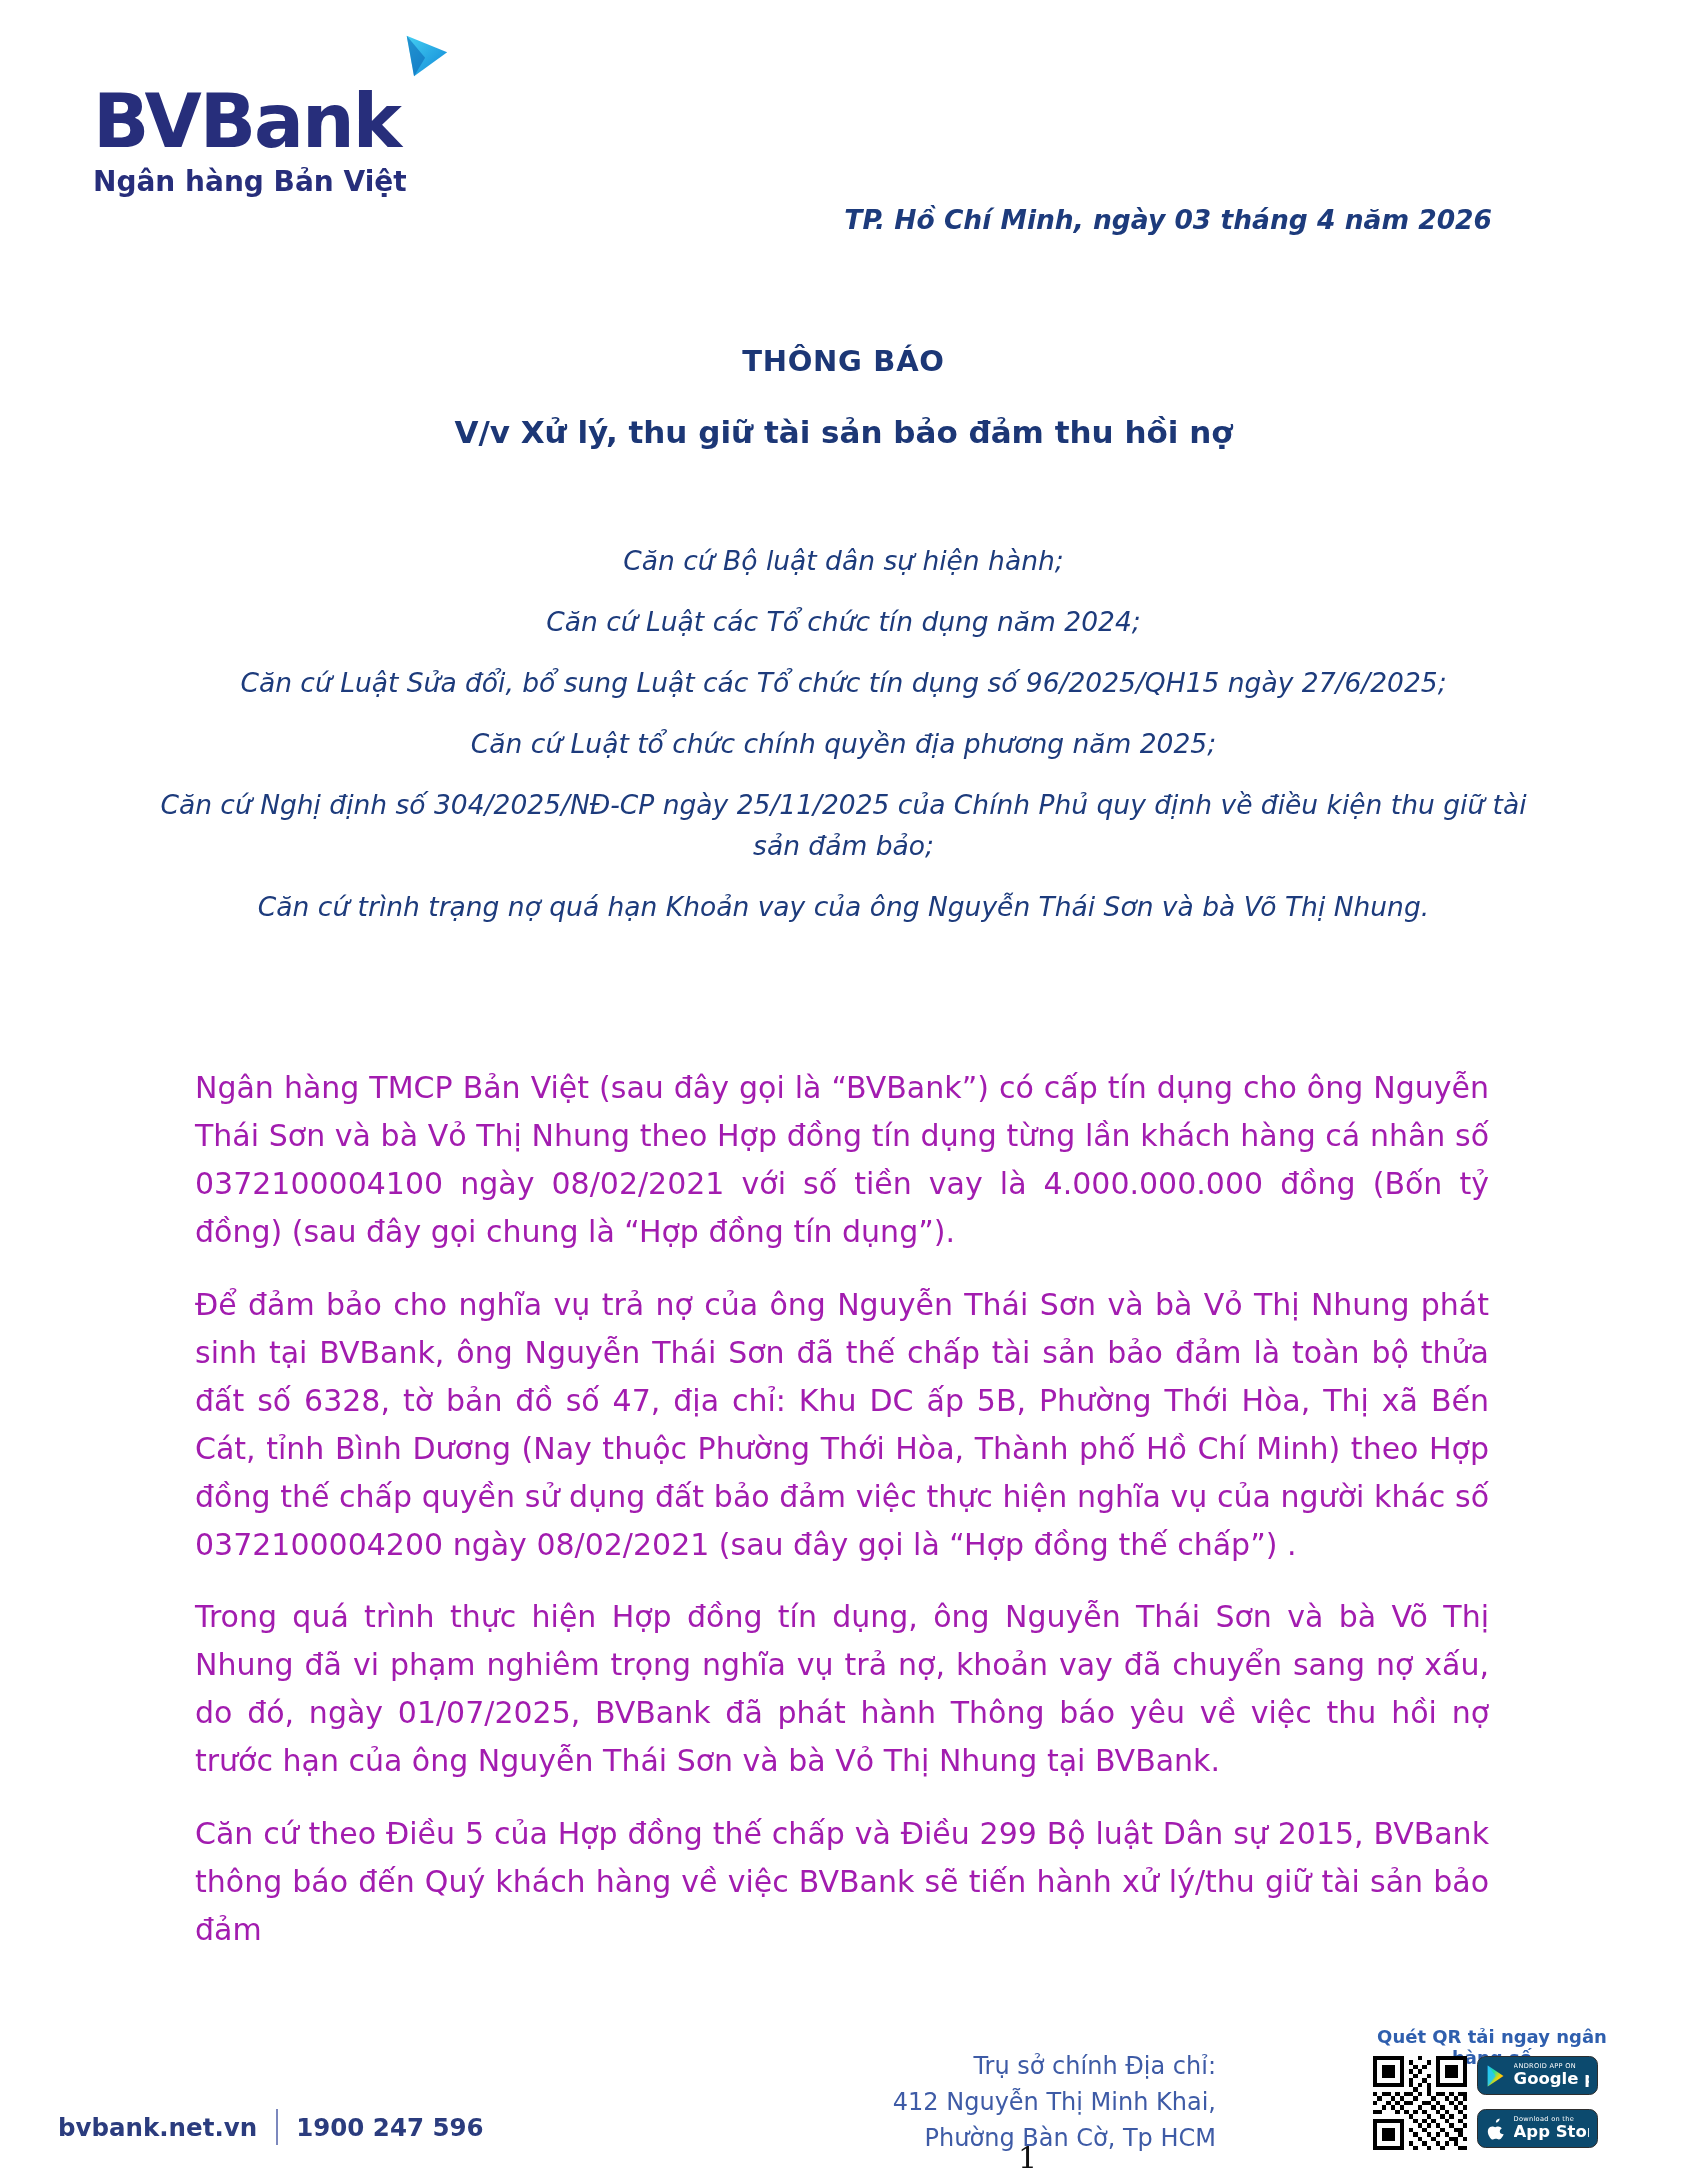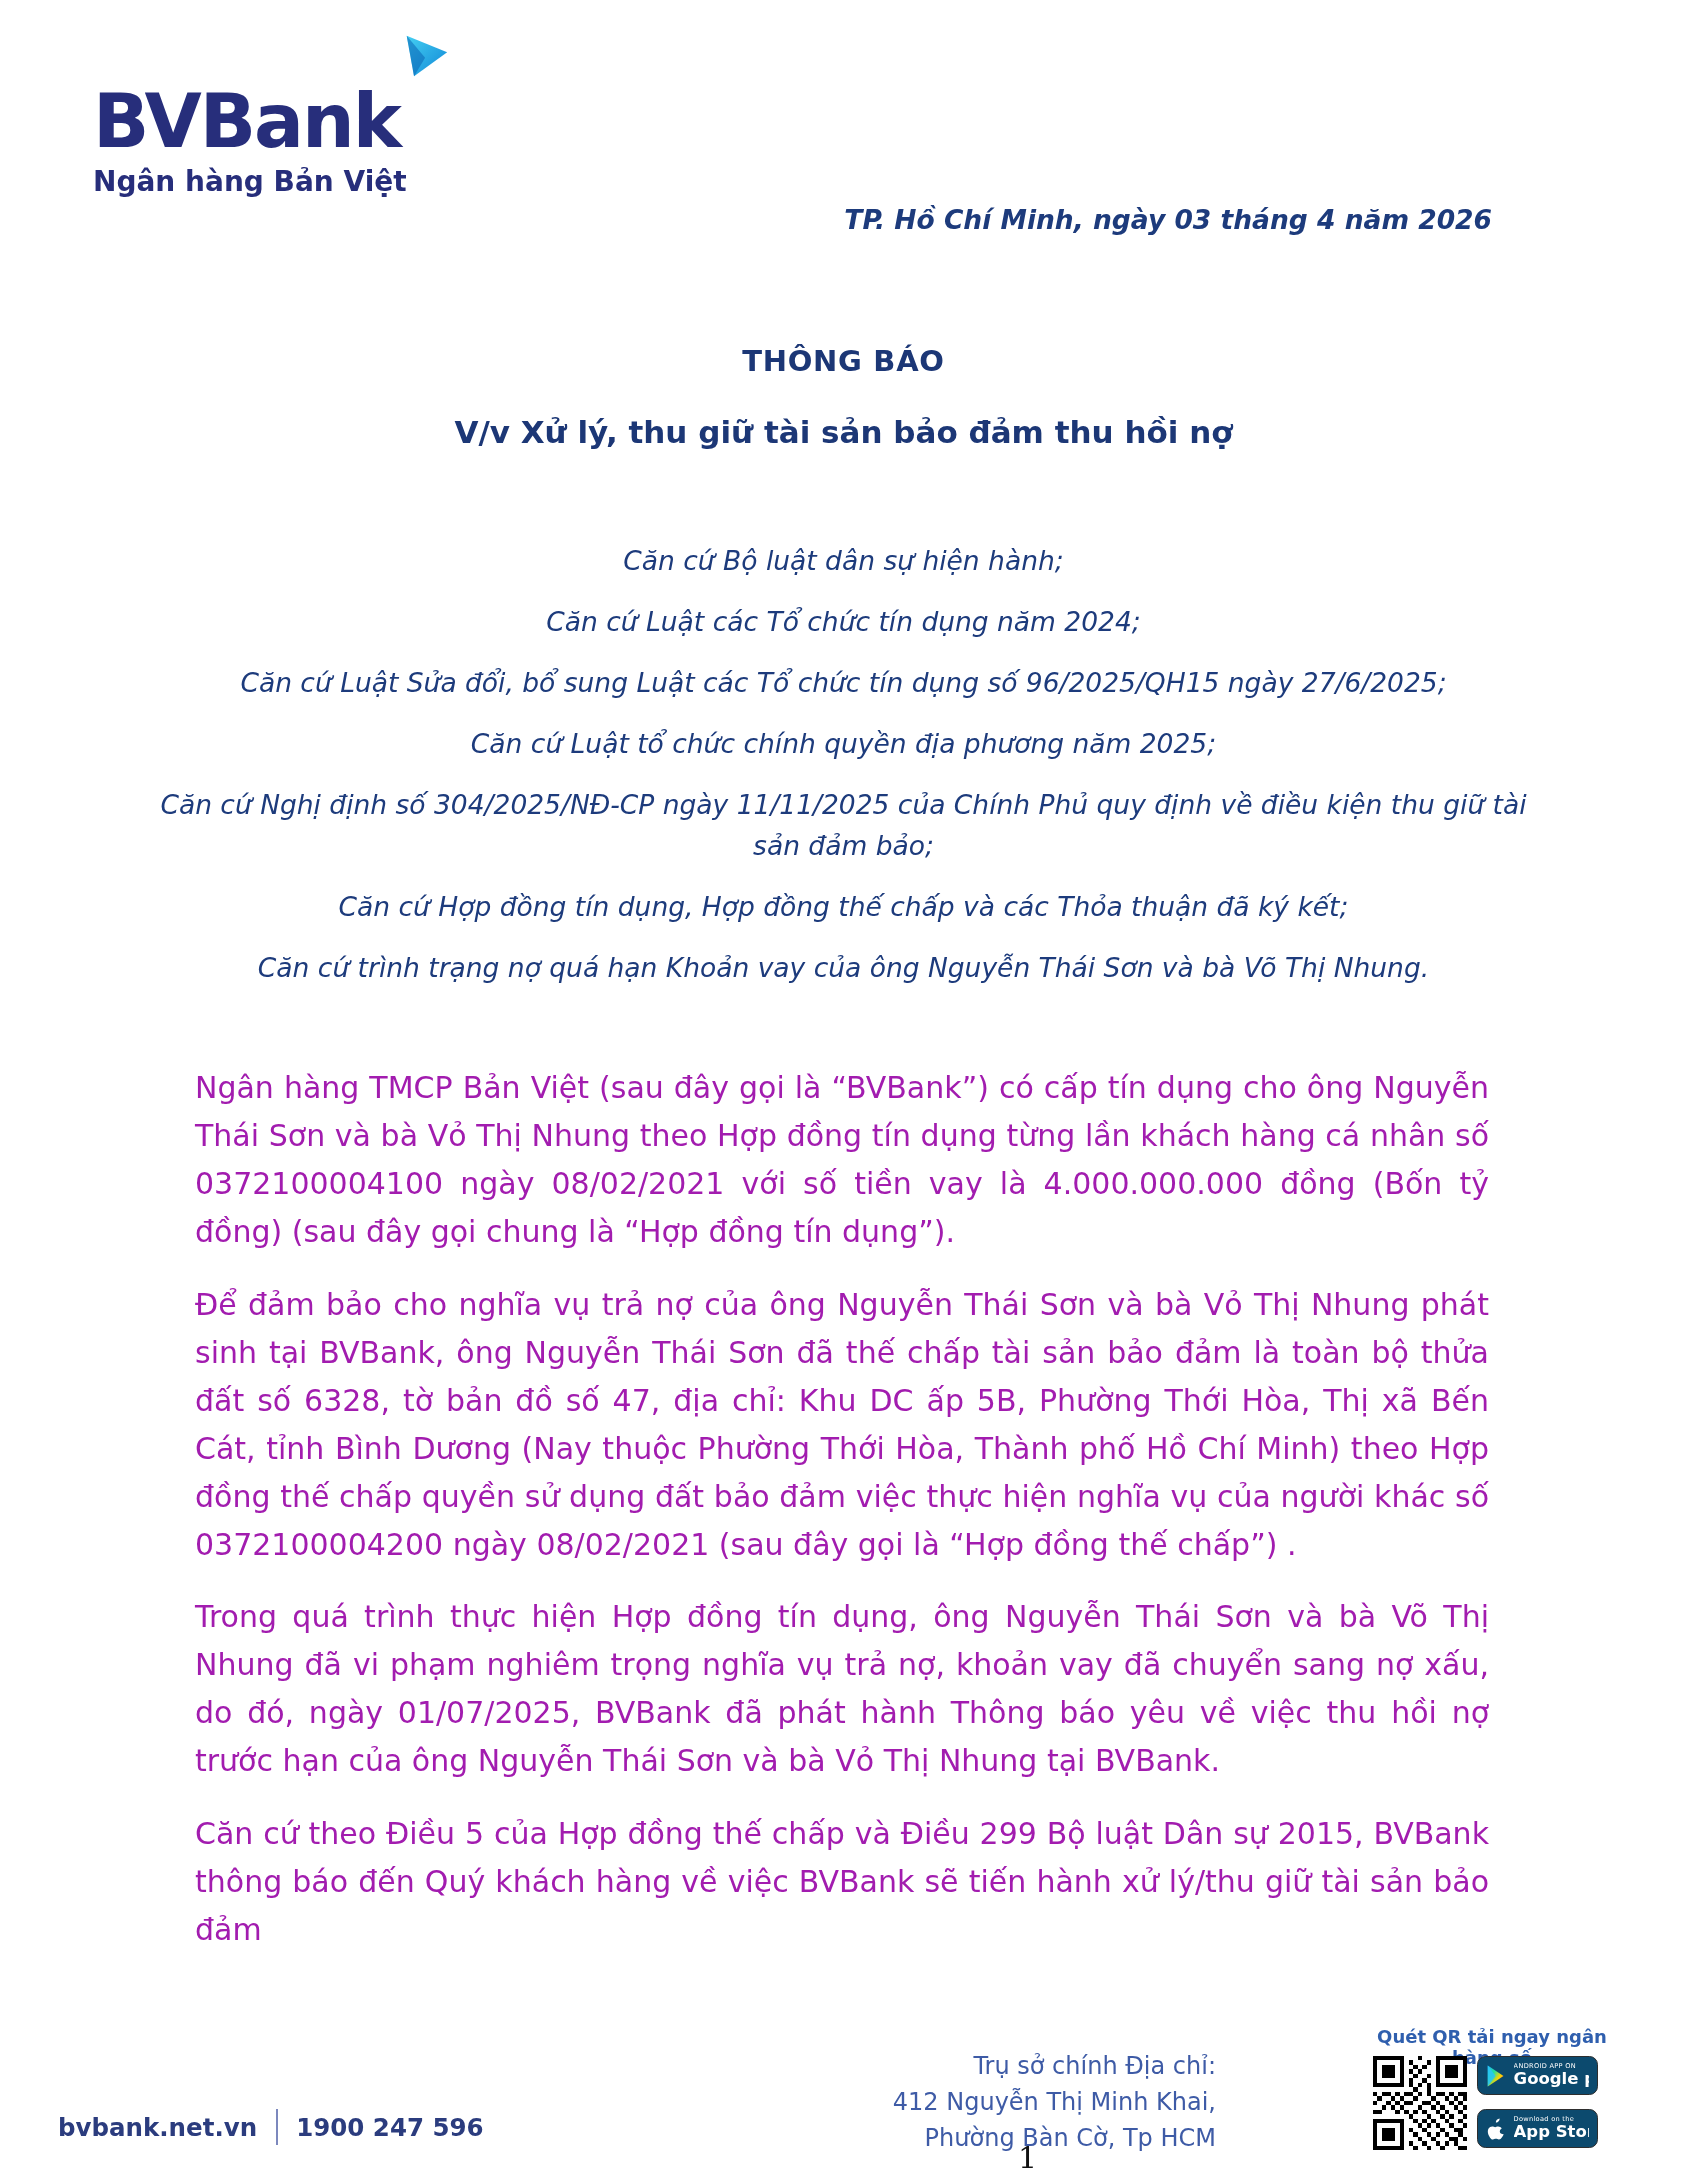--- a/index.html
+++ b/index.html
@@ -104,22 +104,21 @@
   <div class="date-line">TP. Hồ Chí Minh, ngày 03 tháng 4 năm 2026</div>
 
   <h1 class="doc-title">THÔNG BÁO</h1>
   <h2 class="doc-subtitle">V/v Xử lý, thu giữ tài sản bảo đảm thu hồi nợ</h2>
 
   <section class="legal-bases">
     <p>Căn cứ Bộ luật dân sự hiện hành;</p>
     <p>Căn cứ Luật các Tổ chức tín dụng năm 2024;</p>
     <p>Căn cứ Luật Sửa đổi, bổ sung Luật các Tổ chức tín dụng số 96/2025/QH15 ngày 27/6/2025;</p>
     <p>Căn cứ Luật tổ chức chính quyền địa phương năm 2025;</p>
-    <p>Căn cứ Nghị định số 304/2025/NĐ-CP ngày 11/11/2025 của Chính Phủ quy định về điều kiện thu giữ tài sản đảm bảo;</p>
-    <p>Căn cứ Hợp đồng tín dụng, Hợp đồng thế chấp và các Thỏa thuận đã ký kết;</p>
+    <p>Căn cứ Nghị định số 304/2025/NĐ-CP ngày 25/11/2025 của Chính Phủ quy định về điều kiện thu giữ tài sản đảm bảo;</p>
     <p>Căn cứ trình trạng nợ quá hạn Khoản vay của ông Nguyễn Thái Sơn và bà Võ Thị Nhung.</p>
   </section>
 
   <section class="body-text">
     <p>Ngân hàng TMCP Bản Việt (sau đây gọi là “BVBank”) có cấp tín dụng cho ông Nguyễn Thái Sơn và bà Vỏ Thị Nhung theo Hợp đồng tín dụng từng lần khách hàng cá nhân số 0372100004100 ngày 08/02/2021 với số tiền vay là 4.000.000.000 đồng (Bốn tỷ đồng) (sau đây gọi chung là “Hợp đồng tín dụng”).</p>
     <p>Để đảm bảo cho nghĩa vụ trả nợ của ông Nguyễn Thái Sơn và bà Vỏ Thị Nhung phát sinh tại BVBank, ông Nguyễn Thái Sơn đã thế chấp tài sản bảo đảm là toàn bộ thửa đất số 6328, tờ bản đồ số 47, địa chỉ: Khu DC ấp 5B, Phường Thới Hòa, Thị xã Bến Cát, tỉnh Bình Dương (Nay thuộc Phường Thới Hòa, Thành phố Hồ Chí Minh) theo Hợp đồng thế chấp quyền sử dụng đất bảo đảm việc thực hiện nghĩa vụ của người khác số 0372100004200 ngày 08/02/2021 (sau đây gọi là “Hợp đồng thế chấp”) .</p>
     <p>Trong quá trình thực hiện Hợp đồng tín dụng, ông Nguyễn Thái Sơn và bà Võ Thị Nhung đã vi phạm nghiêm trọng nghĩa vụ trả nợ, khoản vay đã chuyển sang nợ xấu, do đó, ngày 01/07/2025, BVBank đã phát hành Thông báo yêu về việc thu hồi nợ trước hạn của ông Nguyễn Thái Sơn và bà Vỏ Thị Nhung tại BVBank.</p>
     <p>Căn cứ theo Điều 5 của Hợp đồng thế chấp và Điều 299 Bộ luật Dân sự 2015, BVBank thông báo đến Quý khách hàng về việc BVBank sẽ tiến hành xử lý/thu giữ tài sản bảo đảm</p>
   </section>
 

